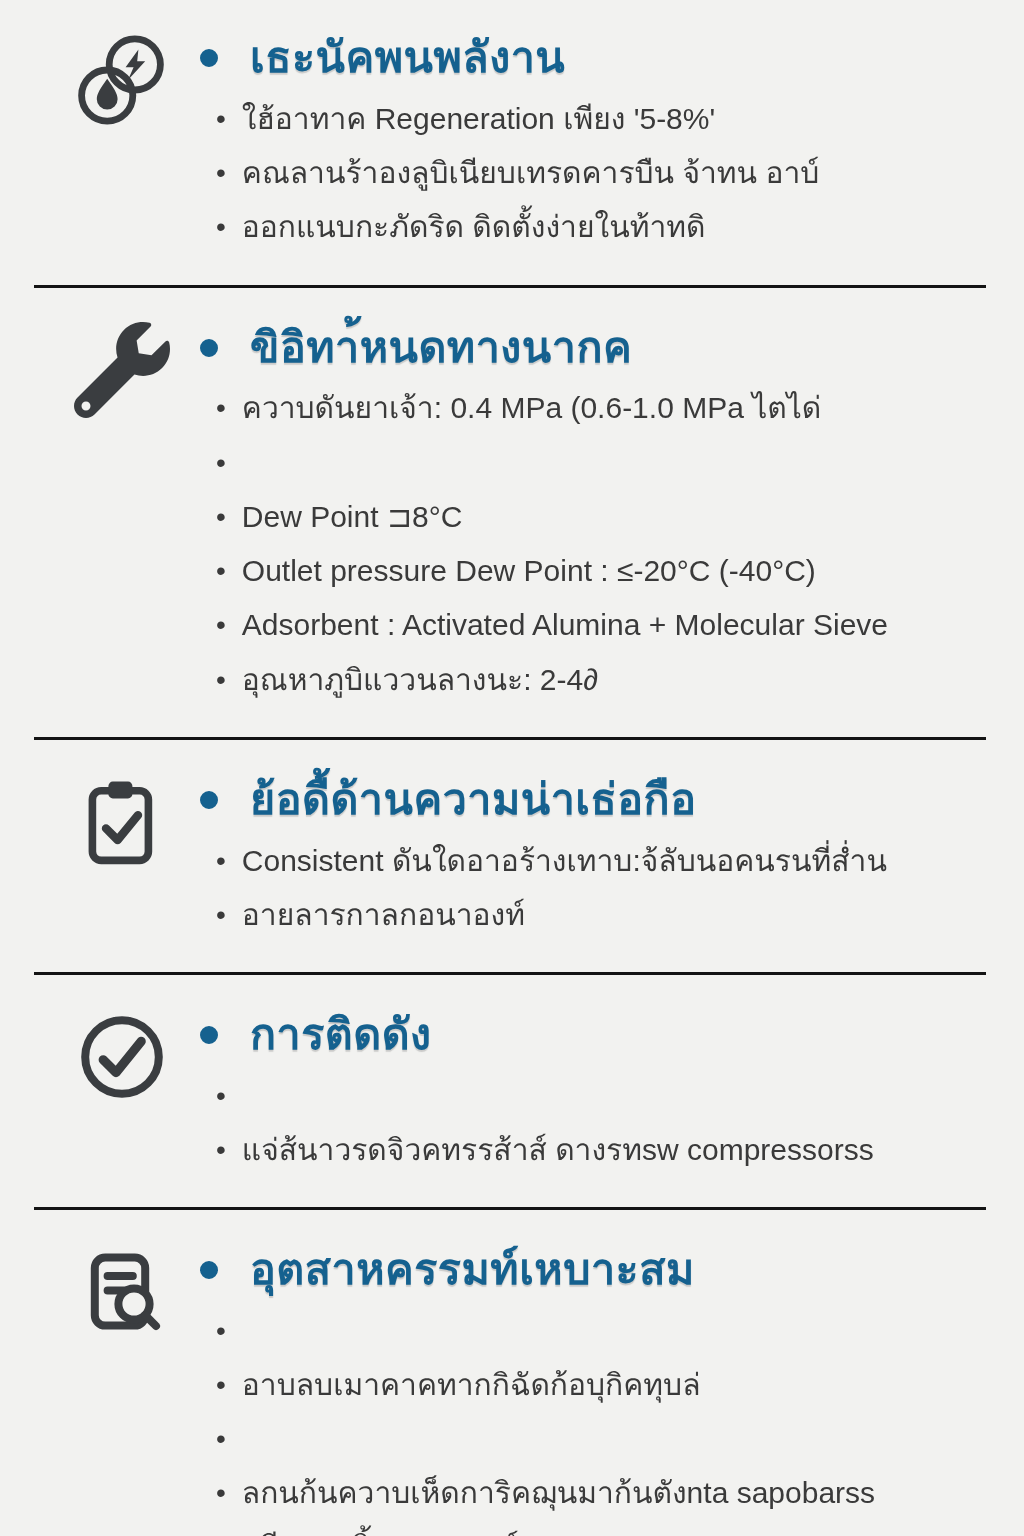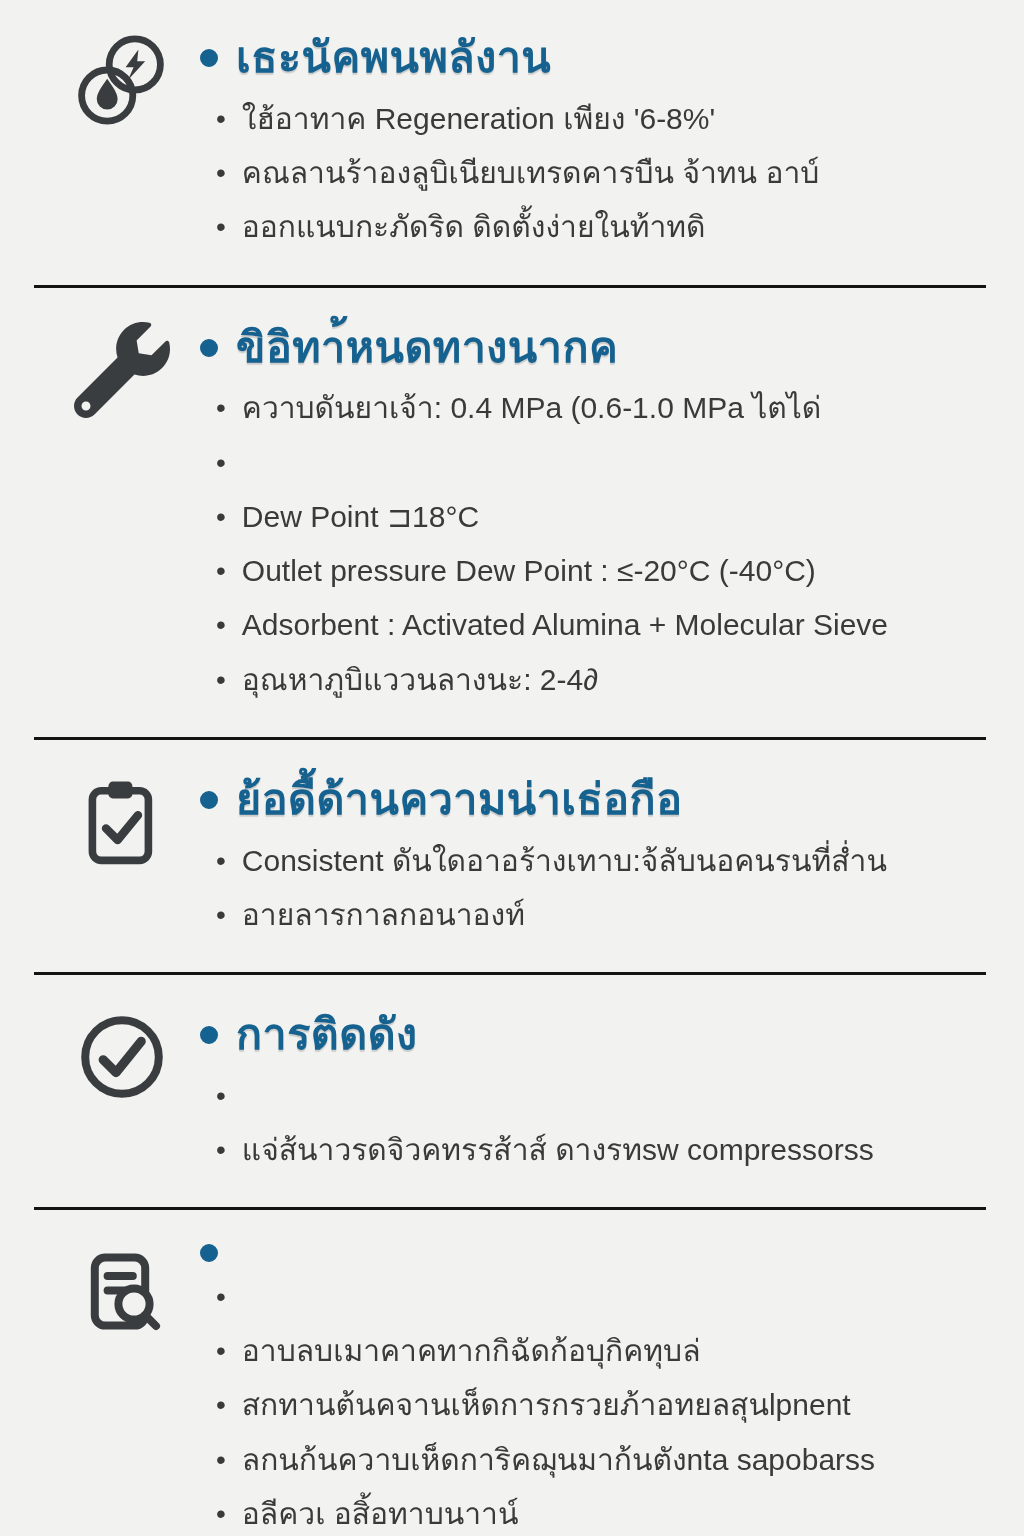--- a/index.html
+++ b/index.html
@@ -41,21 +41,21 @@
     color:var(--icon);
   }
   .content{
     flex:1;
     margin-left:28px;
     min-width:0;
   }
   .title-row{
     display:flex;
     align-items:center;
-    gap:18px;
+    gap:32px;
     margin:8px 0 10px 0;
   }
   .ring{
     flex:0 0 auto;
     width:16px;
     height:16px;
     border:9px solid var(--accent);
     border-radius:50%;
     background:#fcfcfc;
   }
@@ -113,21 +113,21 @@
           </span>
     </div>
     <div class="content">
       <div class="title-row">
         <span class="ring"></span>
         <h2 class="sec-title">เธะนัคพนพลังาน</h2>
       </div>
       <ul class="bullets">
             <li>
               <span class="dot">•</span>
-              <span class="bullet-text">ใฮ้อาทาค Regeneration เพียง '6-8%'</span>
+              <span class="bullet-text">ใฮ้อาทาค Regeneration เพียง '5-8%'</span>
             </li>
             <li>
               <span class="dot">•</span>
               <span class="bullet-text">คณลานร้าองลูบิเนียบเทรดคารบืน จ้าทน อาบ์</span>
             </li>
             <li>
               <span class="dot">•</span>
               <span class="bullet-text">ออกแนบกะภัดริด ดิดตั้งง่ายในท้าทดิ</span>
             </li>
           </ul>
@@ -150,21 +150,21 @@
       <ul class="bullets">
             <li>
               <span class="dot">•</span>
               <span class="bullet-text">ควาบดันยาเจ้า: 0.4 MPa (0.6-1.0 MPa ไตได่</span>
             </li>
             <li>
               <span class="dot">•</span>
             </li>
             <li>
               <span class="dot">•</span>
-              <span class="bullet-text">Dew Point ⊐18°C</span>
+              <span class="bullet-text">Dew Point ⊐8°C</span>
             </li>
             <li>
               <span class="dot">•</span>
               <span class="bullet-text">Outlet pressure Dew Point : ≤-20°C (-40°C)</span>
             </li>
             <li>
               <span class="dot">•</span>
               <span class="bullet-text">Adsorbent : Activated Alumina + Molecular Sieve</span>
             </li>
             <li>
@@ -236,32 +236,32 @@
               <rect x="5.2" y="3.4" width="12.6" height="17" rx="2.6"></rect>
               <path d="M8.4 8 h6.3 M8.4 11.6 h6.3" stroke-linecap="round"></path>
               <circle cx="15" cy="15" r="3.9" fill="var(--bg)"></circle>
               <path d="M17.8 17.8 l2.7 2.7" stroke-linecap="round"></path>
             </svg>
           </span>
     </div>
     <div class="content">
       <div class="title-row">
         <span class="ring"></span>
+        <h2 class="sec-title">อุตสาหครรมท์เหบาะสม</h2>
       </div>
       <ul class="bullets">
             <li>
               <span class="dot">•</span>
             </li>
             <li>
               <span class="dot">•</span>
               <span class="bullet-text">อาบลบเมาคาคทากกิฉัดก้อบุกิคทุบล่</span>
             </li>
             <li>
               <span class="dot">•</span>
-              <span class="bullet-text">สกทานต้นคจานเห็ดการกรวยภ้าอทยลสุนlpnent</span>
             </li>
             <li>
               <span class="dot">•</span>
               <span class="bullet-text">ลกนก้นควาบเห็ดการิคฌุนมาก้นตังnta sapobarss</span>
             </li>
             <li>
               <span class="dot">•</span>
               <span class="bullet-text">อลีควเ อสิ้อทาบนาาน์</span>
             </li>
           </ul>

